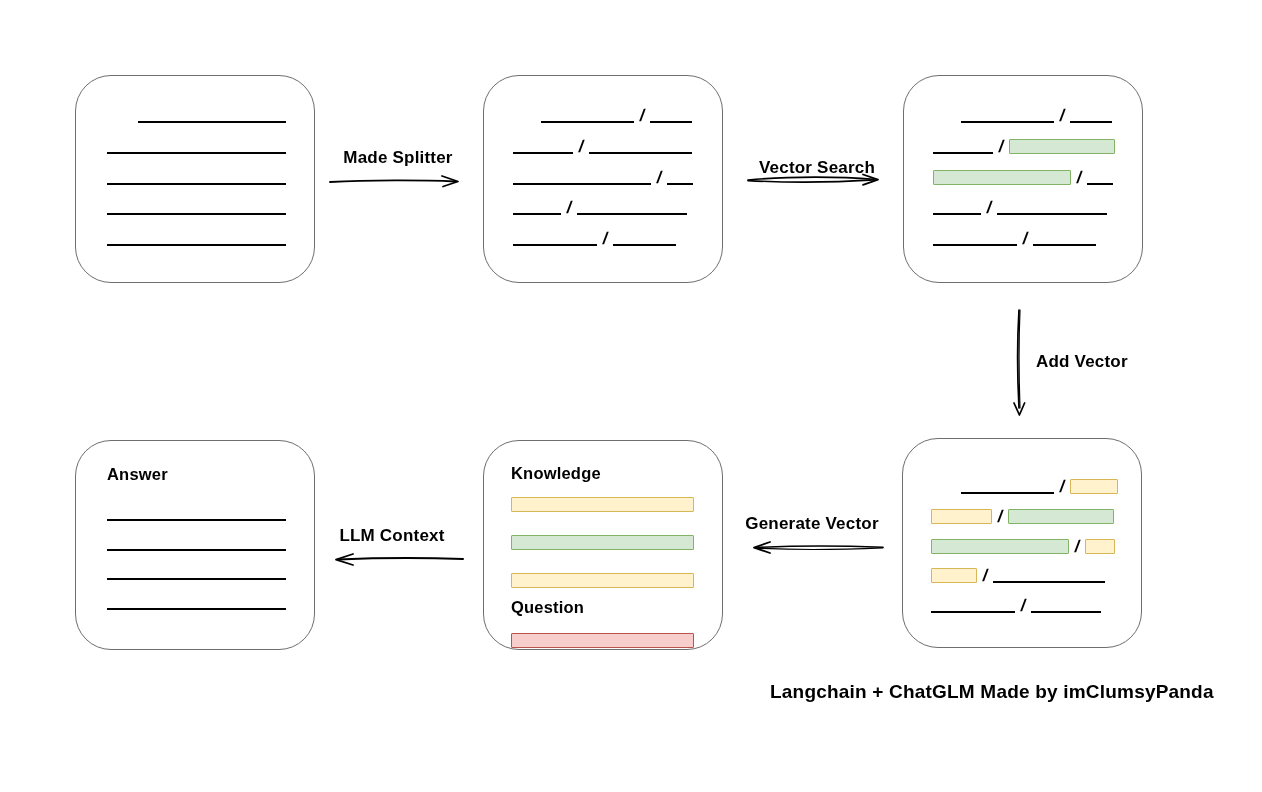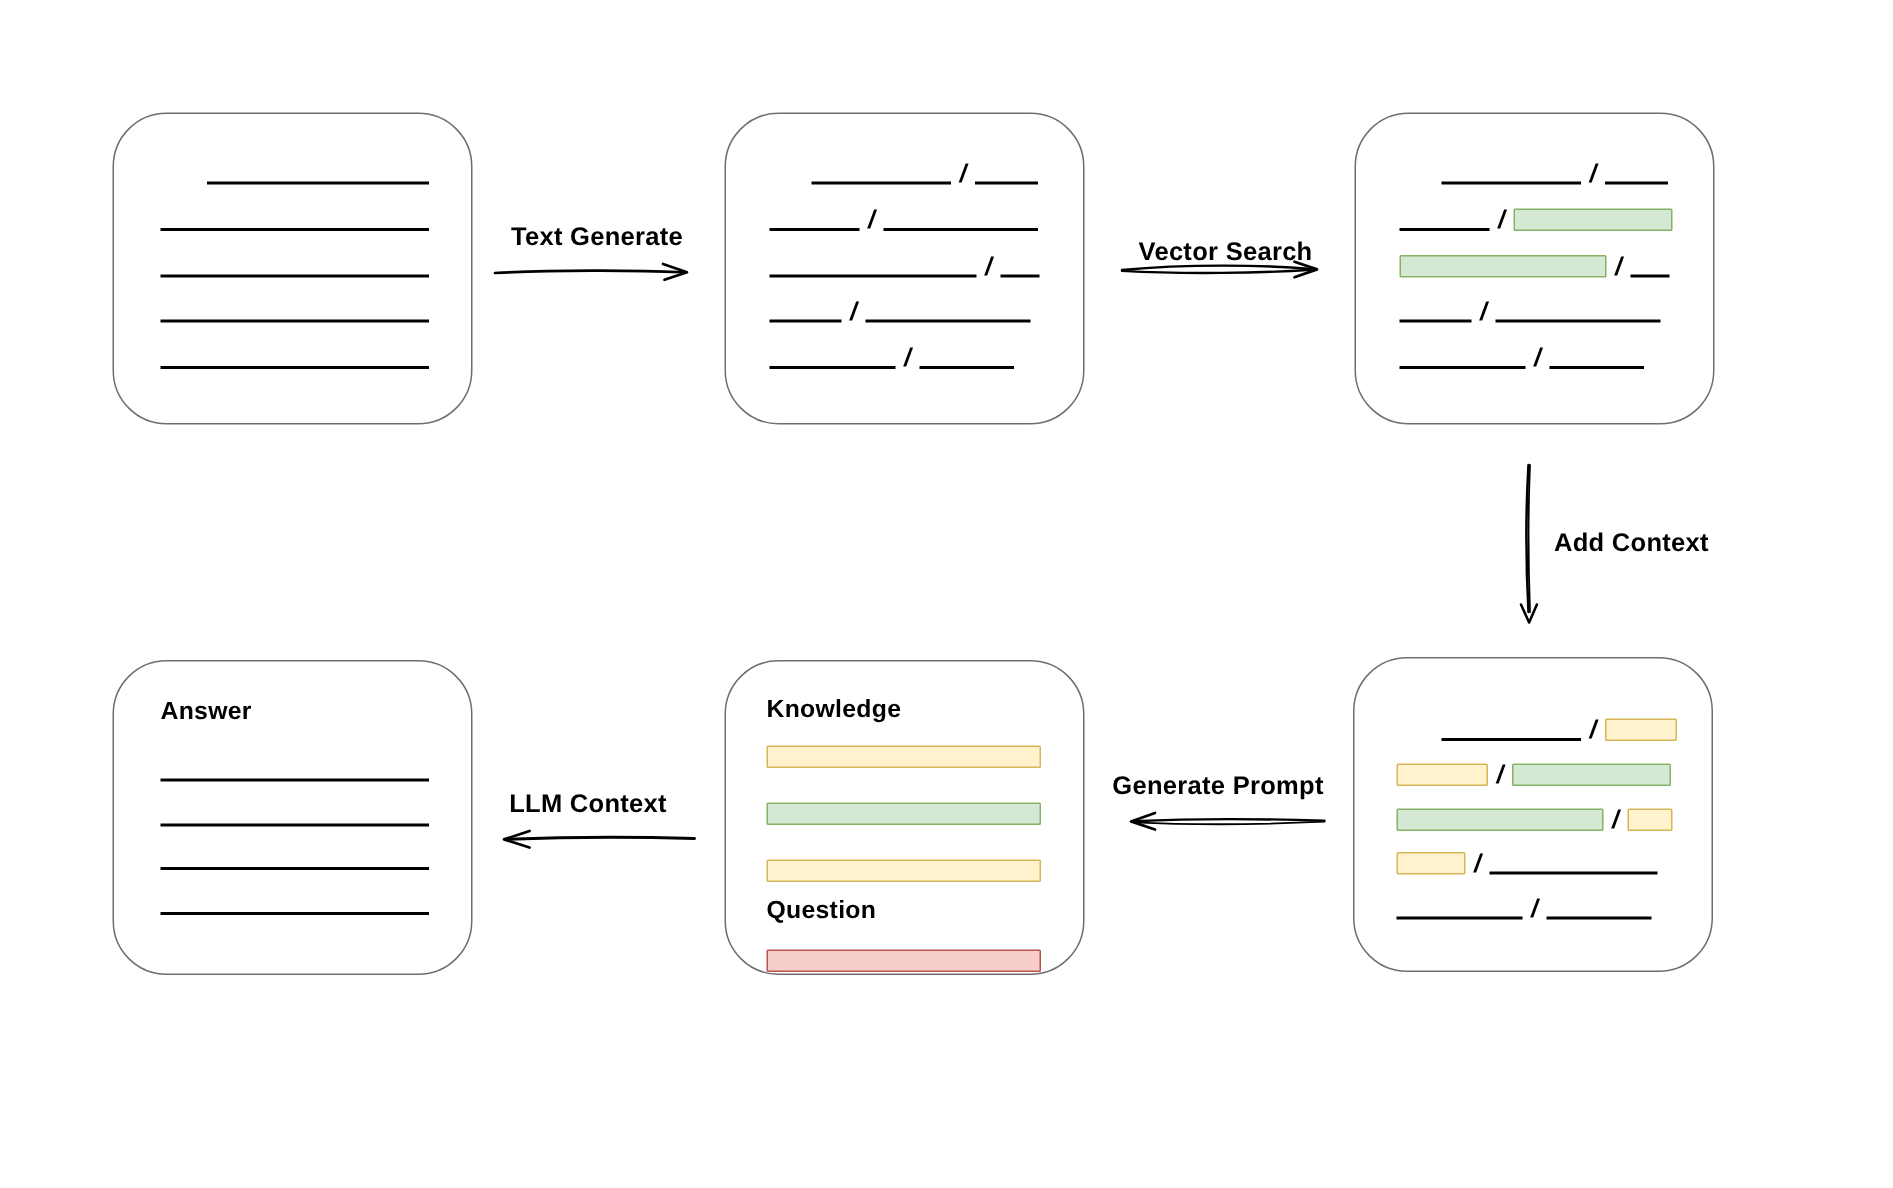--- a/index.html
+++ b/index.html
@@ -201,47 +201,48 @@
           <div class="seg-row">
             <div class="seg-line" style="width: 179px;"></div>
           </div>
           <div class="seg-row">
             <div class="seg-line" style="width: 179px;"></div>
           </div>
         </div>
     </div>
   </div>
 
-  <div class="arrow-label" style="left:330px; top:148px; width:136px;">Text Generate</div>
+  <div class="arrow-label" style="left:330px; top:148px; width:136px;">Made Splitter</div>
   <svg class="arrow-svg" style="left:328px; top:172px;" width="140" height="18" aria-hidden="true">
     <path d="M2,10 C40,8 95,8 127,9.5" stroke-width="1.8"></path>
     <path d="M114,4 L130,9.5 L115,14.5" stroke-width="1.8"></path>
   </svg>
 
   <div class="arrow-label" style="left:742px; top:146px; width:150px;margin-top:12px;">Vector Search</div>
   <svg class="arrow-svg" style="left:746px; top:170px;" width="142" height="19" aria-hidden="true">
     <path d="M2,10 C45,6 95,6.5 128,9.3" stroke-width="1.6"></path>
     <path d="M2,10.6 C45,13 95,12 128,9.9" stroke-width="1.6"></path>
     <path d="M117,4.5 L132,9.6 L117,14.8" stroke-width="1.8"></path>
   </svg>
 
   <svg class="arrow-svg" style="left:1010px; top:308px;" width="20" height="114" aria-hidden="true">
     <path d="M9,2 C7,35 7.4,70 9,100" stroke-width="1.7"></path>
     <path d="M10,2 C8.6,35 8.9,70 10,100" stroke-width="1.2"></path>
     <path d="M4,95 L9.4,107 L14.6,95" stroke-width="1.7"></path>
   </svg>
-  <div class="arrow-label" style="left:1036px; top:352px; width:112px; text-align:left;">Add Context</div>
-
-  <div class="arrow-label" style="left:736px; top:514px; width:152px;">Generate Prompt</div>
+  <div class="arrow-label" style="left:1036px; top:352px; width:112px; text-align:left;">Add Vector</div>
+
+  <div class="arrow-label" style="left:736px; top:514px; width:152px;">Generate Vector</div>
   <svg class="arrow-svg" style="left:738px; top:538px;" width="148" height="19" aria-hidden="true">
     <path d="M18,9.5 C60,7.5 110,8 145,9.2" stroke-width="1.6"></path>
     <path d="M18,10.2 C60,12.2 110,11.4 145,9.8" stroke-width="1.2"></path>
     <path d="M32,4 L16,9.6 L32,15" stroke-width="1.8"></path>
   </svg>
 
   <div class="arrow-label" style="left:330px; top:526px; width:124px;">LLM Context</div>
   <svg class="arrow-svg" style="left:320px; top:550px;" width="146" height="19" aria-hidden="true">
     <path d="M18,9.5 C55,8 105,7.8 143,9" stroke-width="2"></path>
     <path d="M33,4 L16,9.6 L33,15" stroke-width="1.8"></path>
   </svg>
 
+  <div class="caption" style="left:770px; top:681px; width:412px;">Langchain + ChatGLM Made by imClumsyPanda</div>
 
 </div>
 
 </body></html>

